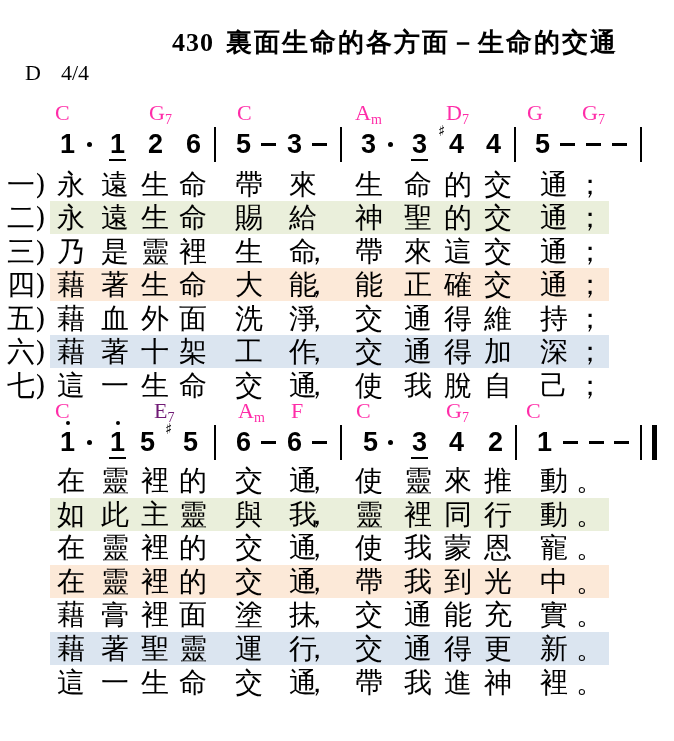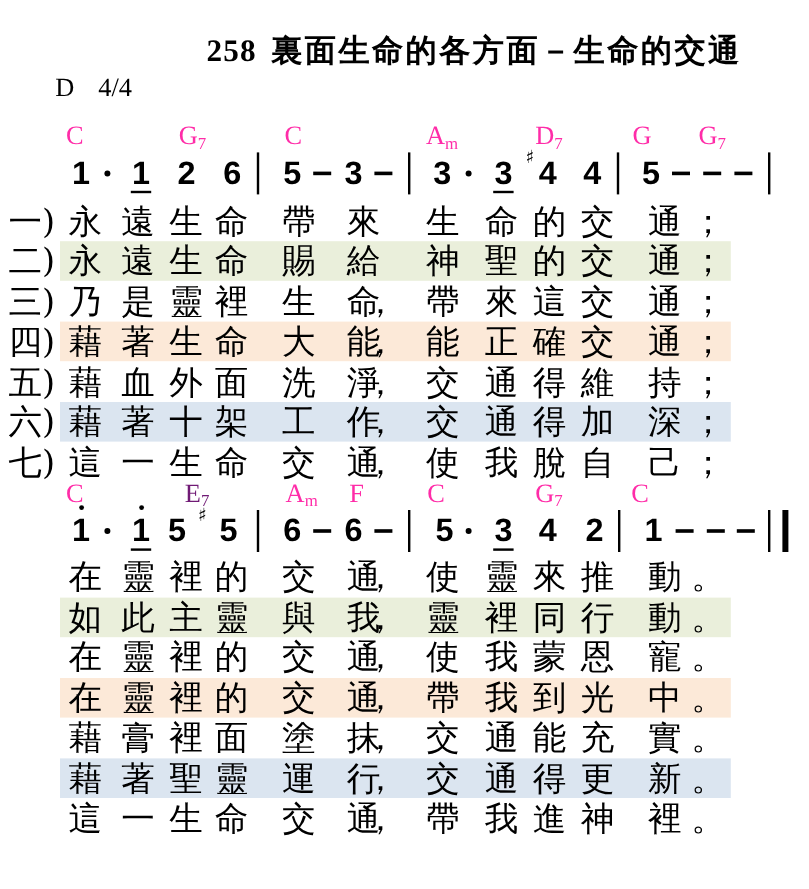--- a/index.html
+++ b/index.html
@@ -5,21 +5,21 @@
   html,body{margin:0;padding:0;background:#fff;}
   #sheet{
     position:relative;width:674px;height:741px;background:#ffffff;
     font-family:"DejaVu Serif", serif;color:#000;overflow:hidden;
   }
   
   .title-line{position:absolute;left:172px;top:25px;font-weight:700;font-size:26px;white-space:nowrap;}
   .title-number{font-family:"Liberation Serif", serif;margin-right:12px;letter-spacing:1px;}
   .title-text{letter-spacing:2px;}
   
-  .keysig{position:absolute;left:46px;top:60px;font-size:22px;font-family:"Liberation Serif", serif;}
+  .keysig{position:absolute;left:25px;top:60px;font-size:22px;font-family:"Liberation Serif", serif;}
   .keysig .time{margin-left:20px;}
   
   .chord-row{position:absolute;left:0;width:674px;height:26px;}
   .chord{position:absolute;top:0;font-family:"Liberation Serif", serif;font-size:22px;line-height:24px;white-space:nowrap;}
   .chord sub{font-size:14px;vertical-align:-4px;line-height:0;}
   
   .note-row{position:absolute;left:0;width:674px;height:40px;}
   .tok{position:absolute;}
   .tok-note{top:0;font-family:"Liberation Sans","DejaVu Sans",sans-serif;font-weight:700;font-size:27px;line-height:30px;}
   .tok-note.u::after{content:"";position:absolute;left:-1px;right:-1px;bottom:-2px;height:2px;background:#000;}
@@ -34,21 +34,21 @@
   .vhl{position:absolute;left:50px;top:0;width:559px;height:33px;}
   .vlabel{position:absolute;left:7px;top:0;white-space:nowrap;}
   .vchar{position:absolute;top:0;width:32px;text-align:center;}
   .vpunct{position:absolute;top:0;width:32px;text-align:left;}
 </style>
 </head>
 <body>
 
 <div id="sheet">
   <div class="title-line">
-    <span class="title-number">258</span><span class="title-text">裏面生命的各方面－生命的交通</span>
+    <span class="title-number">430</span><span class="title-text">裏面生命的各方面－生命的交通</span>
   </div>
   <div class="keysig">
     <span>D</span><span class="time">4/4</span>
   </div>
 
   <div class="chord-row" id="chords-1" style="top:101px">
       <span class="chord" style="left: 55px; color: rgb(255, 44, 168);">C</span>
       <span class="chord" style="left: 149px; color: rgb(255, 44, 168);">G<sub>7</sub></span>
       <span class="chord" style="left: 237px; color: rgb(255, 44, 168);">C</span>
       <span class="chord" style="left: 355px; color: rgb(255, 44, 168);">A<sub>m</sub></span>

